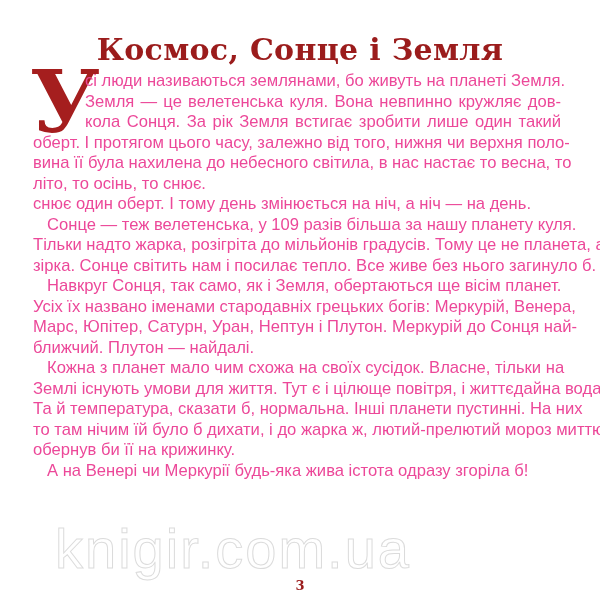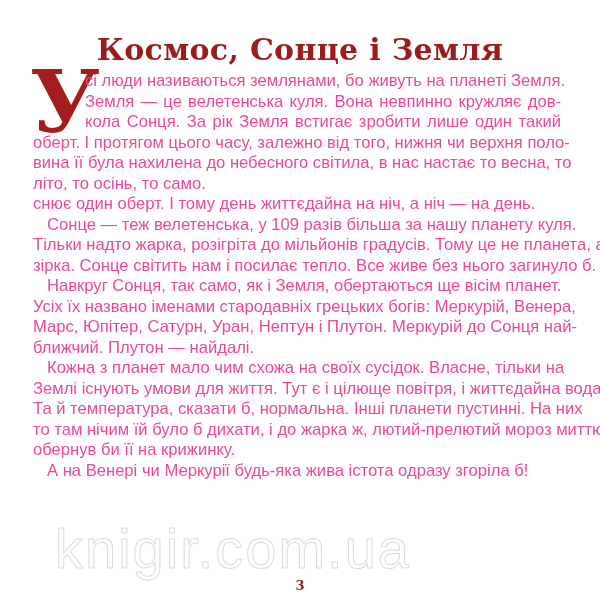--- a/index.html
+++ b/index.html
@@ -43,22 +43,22 @@
   <div class="title">Космос, Сонце і Земля</div>
 
   <div class="dropcap">У</div>
 
   <div class="body-text">
     <span class="line drop">сі люди називаються землянами, бо живуть на планеті Земля.</span>
     <span class="line drop">Земля — це велетенська куля. Вона невпинно кружляє дов-</span>
     <span class="line drop">кола Сонця. За рік Земля встигає зробити лише один такий</span>
     <span class="line">оберт. І протягом цього часу, залежно від того, нижня чи верхня поло-</span>
     <span class="line">вина її була нахилена до небесного світила, в нас настає то весна, то</span>
-    <span class="line last">літо, то осінь, то само.</span>
-    <span class="line last">снює один оберт. І тому день життєдайна на ніч, а ніч — на день.</span>
+    <span class="line last">літо, то осінь, то снює.</span>
+    <span class="line last">снює один оберт. І тому день змінюється на ніч, а ніч — на день.</span>
     <span class="line indent">Сонце — теж велетенська, у 109 разів більша за нашу планету куля.</span>
     <span class="line">Тільки надто жарка, розігріта до мільйонів градусів. Тому це не планета, а</span>
     <span class="line last">зірка. Сонце світить нам і посилає тепло. Все живе без нього загинуло б.</span>
     <span class="line indent">Навкруг Сонця, так само, як і Земля, обертаються ще вісім планет.</span>
     <span class="line">Усіх їх названо іменами стародавніх грецьких богів: Меркурій, Венера,</span>
     <span class="line">Марс, Юпітер, Сатурн, Уран, Нептун і Плутон. Меркурій до Сонця най-</span>
     <span class="line last">ближчий. Плутон — найдалі.</span>
     <span class="line indent">Кожна з планет мало чим схожа на своїх сусідок. Власне, тільки на</span>
     <span class="line">Землі існують умови для життя. Тут є і цілюще повітря, і життєдайна вода.</span>
     <span class="line">Та й температура, сказати б, нормальна. Інші планети пустинні. На них</span>

